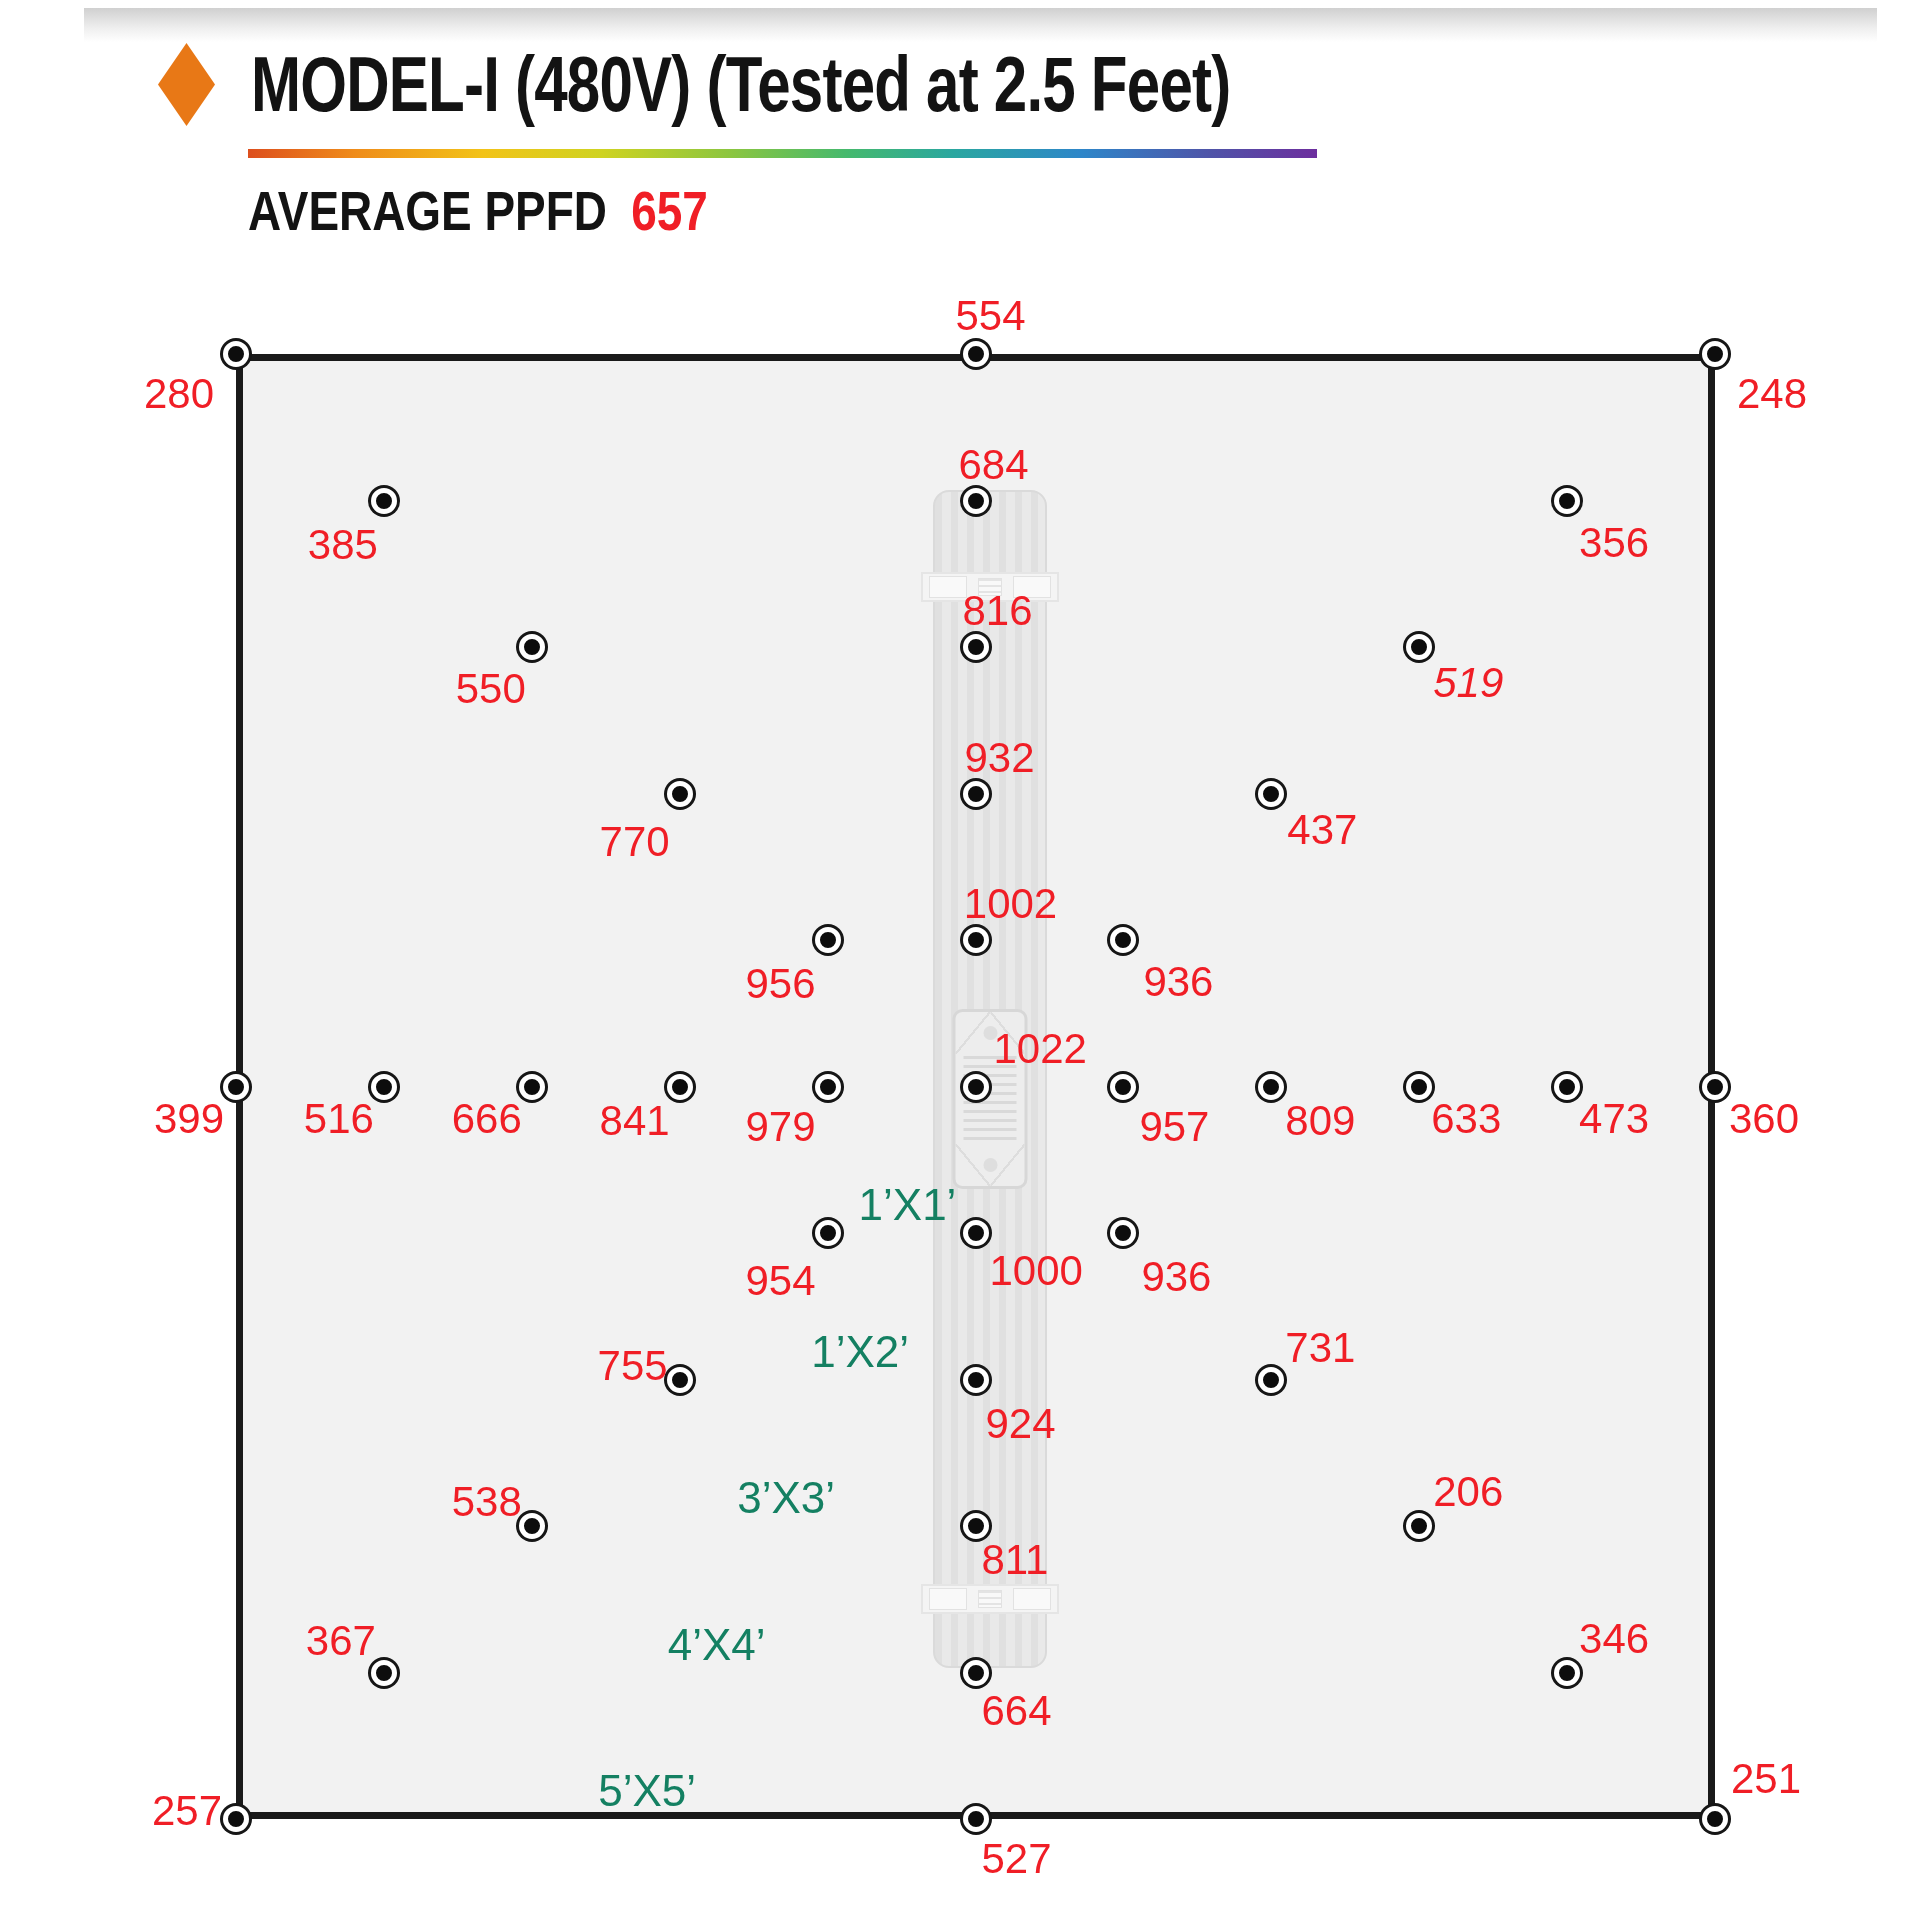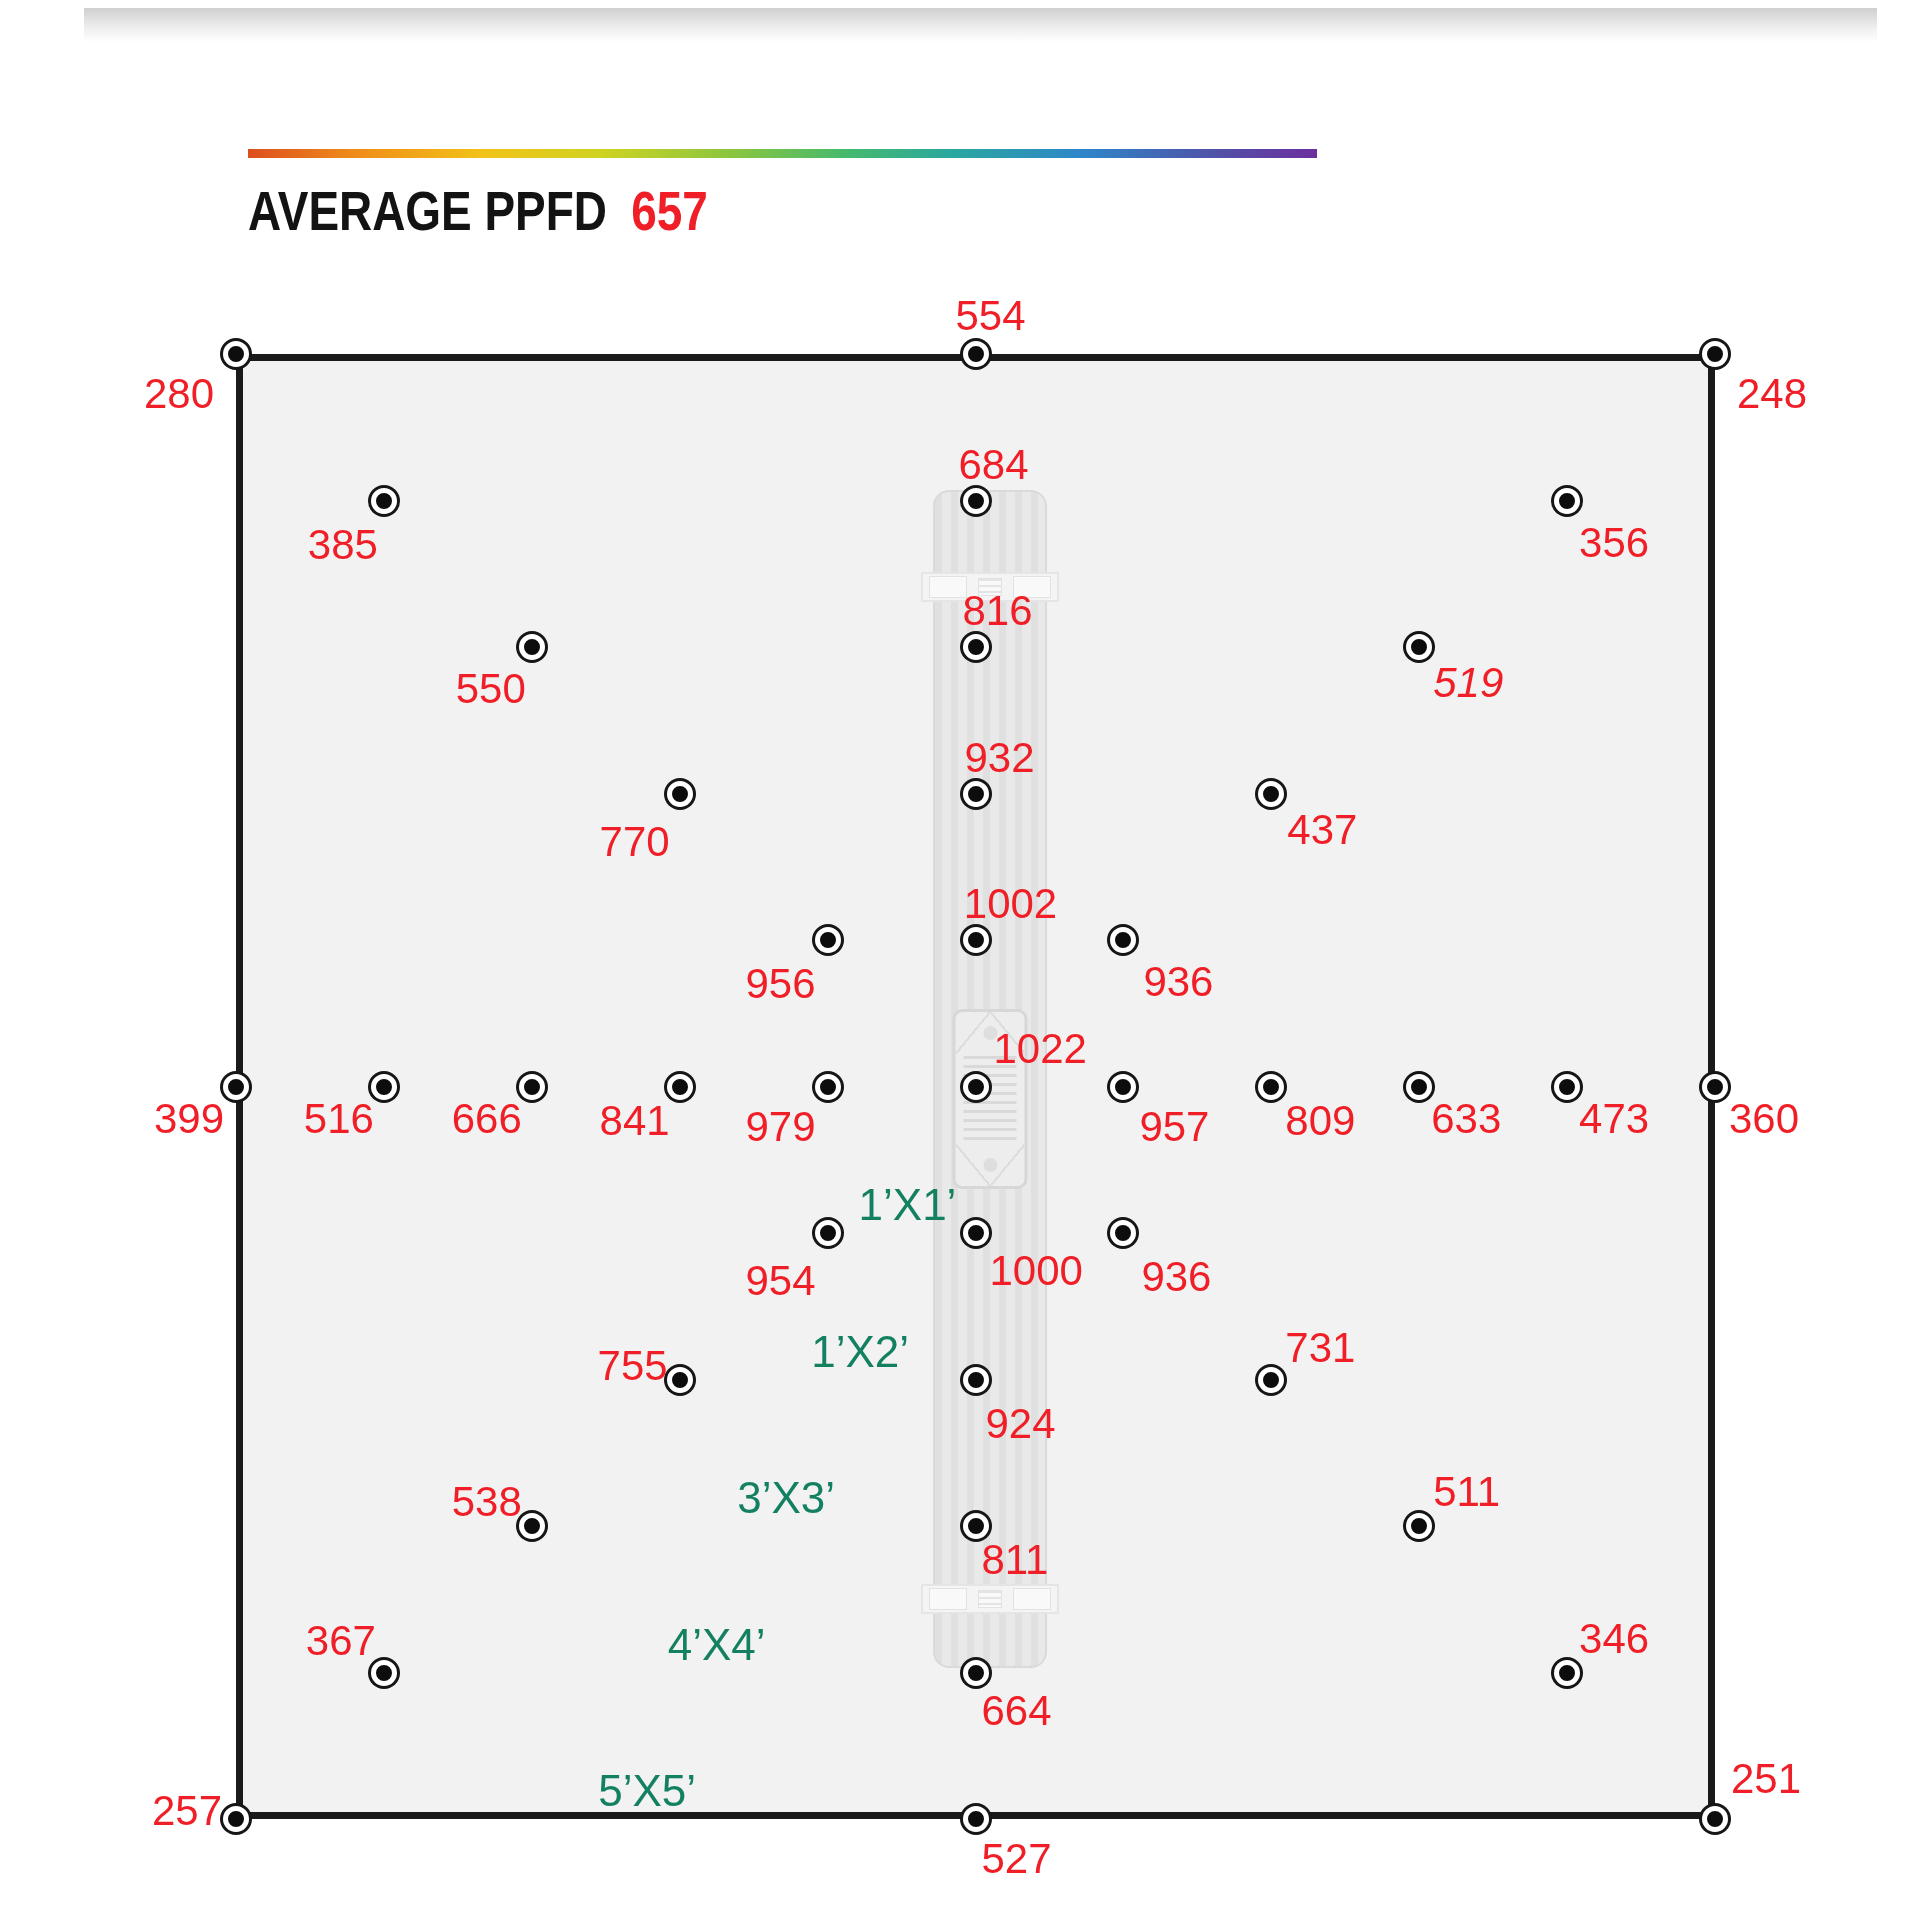--- a/index.html
+++ b/index.html
@@ -54,20 +54,24 @@
       linear-gradient(to top left,transparent 48%,#cccccc 48% 52%,transparent 52%) right/50% 100% no-repeat;}
   .driver .fins{flex:1;margin:2px 8px;
       background:repeating-linear-gradient(180deg,#c6c6c6 0 3px,transparent 3px 9px);}
 </style>
 </head>
 <body>
 
 <div class="page">
   <div class="top-strip"></div>
 
+  <div class="title-row">
+    <span class="diamond"></span>
+    <h1 class="title">MODEL-I (480V) (Tested at 2.5 Feet)</h1>
+  </div>
   <div class="rainbow"></div>
   <div class="subtitle">
     <span>AVERAGE PPFD</span>
     <span class="red-val">657</span>
   </div>
 
   <div id="diagram">
     <div class="fixture">
       <div class="bar"></div>
       <div class="bracket" style="top:218px">
@@ -131,21 +135,21 @@
       <div class="val" style="left: calc(80% + 14px); top: calc(20% + 14px); transform: translate(0px, 0px); font-style: italic;">519</div>
       <div class="pt" style="left: 20%; top: 50%;"></div>
       <div class="val" style="left: calc(20% - 10px); top: calc(50% + 10px); transform: translate(-100%, 0px);">666</div>
       <div class="pt" style="left: 80%; top: 50%;"></div>
       <div class="val" style="left: calc(80% + 12px); top: calc(50% + 10px); transform: translate(0px, 0px);">633</div>
       <div class="pt" style="left: 20%; top: 80%;"></div>
       <div class="val" style="left: calc(20% - 10px); top: calc(80% - 14px); transform: translate(-100%, -100%); margin-top: 12px;">538</div>
       <div class="pt" style="left: 50%; top: 80%;"></div>
       <div class="val" style="left: calc(50% + 6px); top: calc(80% + 12px); transform: translate(0px, 0px);">811</div>
       <div class="pt" style="left: 80%; top: 80%;"></div>
-      <div class="val" style="left: calc(80% + 14px); top: calc(80% - 12px); transform: translate(0px, -100%);">511</div>
+      <div class="val" style="left: calc(80% + 14px); top: calc(80% - 12px); transform: translate(0px, -100%);">206</div>
       <div class="size-label" style="left: 37.2%; top: calc(80% - 6px);">3’X3’</div>
       <div class="ring inner" style="left: 10%; top: 10%; width: 80%; height: 80%;"></div>
       <div class="pt" style="left: 10%; top: 10%;"></div>
       <div class="val" style="left: calc(10% - 6px); top: calc(10% + 22px); transform: translate(-100%, 0px);">385</div>
       <div class="pt" style="left: 50%; top: 10%;"></div>
       <div class="val" style="left: calc(50% + 18px); top: calc(10% - 14px); transform: translate(-50%, -100%);">684</div>
       <div class="pt" style="left: 90%; top: 10%;"></div>
       <div class="val" style="left: calc(90% + 12px); top: calc(10% + 20px); transform: translate(0px, 0px);">356</div>
       <div class="pt" style="left: 10%; top: 50%;"></div>
       <div class="val" style="left: calc(10% - 10px); top: calc(50% + 10px); transform: translate(-100%, 0px);">516</div>

